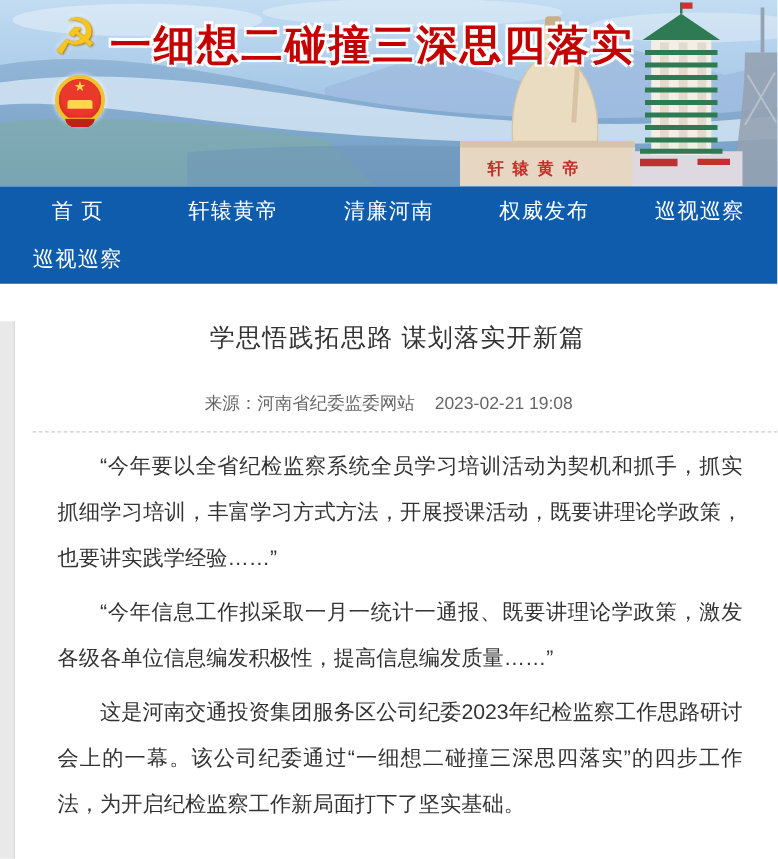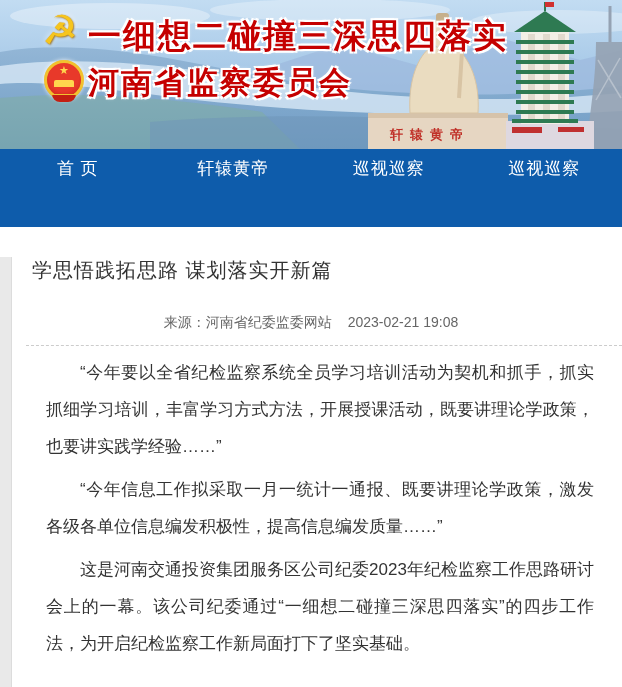--- a/index.html
+++ b/index.html
@@ -48,35 +48,35 @@
   }
   .statue-label{
     position:absolute;left:390px;top:126px;
     font-family:"DejaVu Serif",serif;font-weight:bold;
     font-size:13px;color:#c03028;letter-spacing:7px;white-space:nowrap;
   }
 
   
   .nav{
     width:622px;height:78px;background:#0e5cab;
-    display:grid;grid-template-columns:1fr 1fr 1fr 1fr;grid-template-rows:1fr 1fr;
+    display:grid;grid-template-columns:1fr 1fr 1fr 1fr 1fr;grid-template-rows:1fr 1fr;
   }
   .nav-item{
     display:flex;align-items:center;justify-content:center;
     color:#ffffff;font-size:17px;letter-spacing:1px;cursor:pointer;
   }
 
   
   .content{position:relative;width:622px;height:460px;background:#fff;}
   .left-strip{
     position:absolute;left:0;top:0;width:12px;height:100%;
     background:#e9e9e9;border-right:1px solid #dcdcdc;box-sizing:border-box;
   }
   .article-title{
-    margin:30px 18px 0 32px;text-align:left;
+    margin:30px 18px 0 32px;text-align:center;
     font-size:20px;font-weight:400;color:#333;letter-spacing:1px;
   }
   .article-meta{
     margin-top:30px;text-align:center;font-size:14px;color:#666;
   }
   .article-meta .datetime{margin-left:16px;}
   .divider{border:none;border-top:1px dashed #cccccc;margin:13px 0 0 26px;}
   .article-body{
     padding:2px 12px 20px 30px;
     font-size:17px;color:#333;line-height:37px;text-align:justify;
@@ -147,27 +147,28 @@
     </svg>
 
     <div class="party-emblem">☭</div>
     <div class="national-emblem">
       <div class="star">★</div>
       <div class="gate"></div>
       <div class="ribbon"></div>
     </div>
 
     <div class="org-line org-line1">一细想二碰撞三深思四落实</div>
-    <div class="org-line org-line2">河南省监察委员会</div>
     <div class="statue-label">轩辕黄帝</div>
   </div>
 
   <div class="nav">
     <div class="nav-item">首 页</div>
     <div class="nav-item">轩辕黄帝</div>
+    <div class="nav-item">清廉河南</div>
+    <div class="nav-item">权威发布</div>
     <div class="nav-item">巡视巡察</div>
     <div class="nav-item">巡视巡察</div>
   </div>
 
   <div class="content">
     <div class="left-strip"></div>
 
     <h1 class="article-title">学思悟践拓思路 谋划落实开新篇</h1>
 
     <div class="article-meta">

